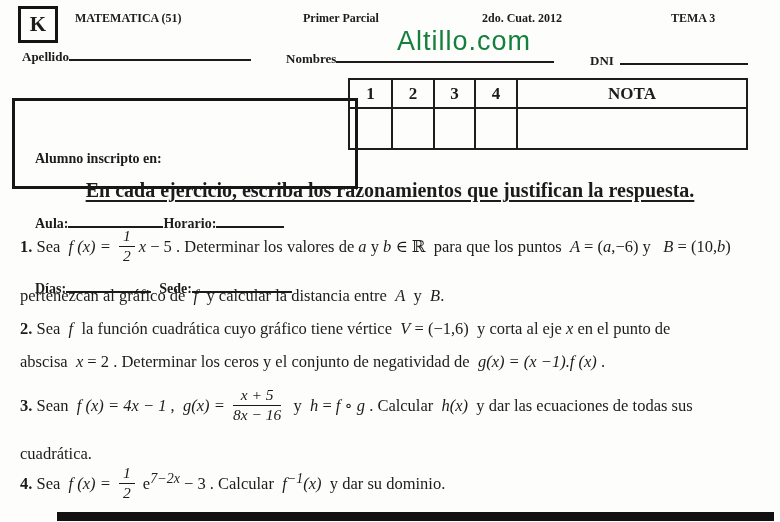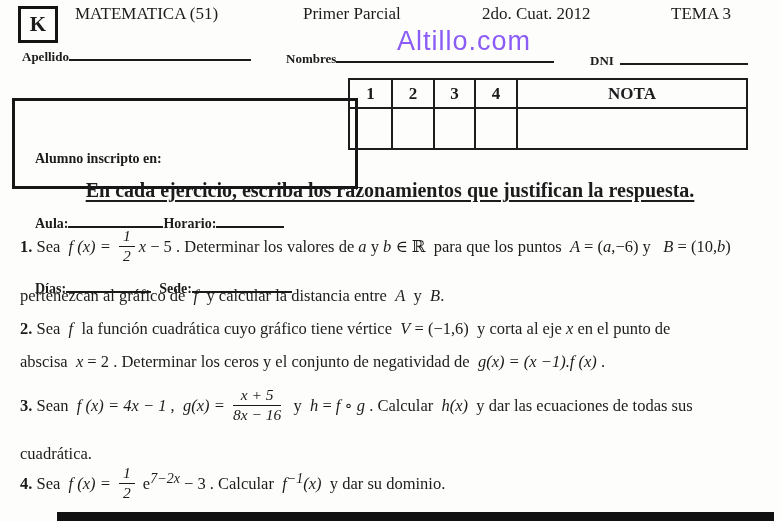--- a/index.html
+++ b/index.html
@@ -9,29 +9,29 @@
     overflow:hidden;margin:0 auto;
   }
   .bd{font-weight:bold}
   .it{font-style:italic}
   
   .kbox{
     position:absolute;left:18px;top:6px;width:34px;height:31px;
     border:3px solid #141414;display:flex;align-items:center;justify-content:center;
     font-weight:bold;font-size:21px;
   }
-  .hlabel{position:absolute;top:4px;font-weight:normal;font-size:17px;white-space:nowrap}
+  .hlabel{position:absolute;top:11px;font-weight:bold;font-size:12px;white-space:nowrap}
   .h-course{left:75px}
   .h-exam{left:303px}
   .h-term{left:482px}
   .h-tema{left:671px}
   .watermark{
     position:absolute;left:397px;top:26px;
     font-family:"Liberation Sans","DejaVu Sans",sans-serif;
-    font-size:27px;color:#8b5cf6;letter-spacing:1px;
+    font-size:27px;color:#15803d;letter-spacing:1px;
   }
   
   .idlab{position:absolute;font-weight:bold;font-size:13px;white-space:pre}
   .blank{display:inline-block;border-bottom:2px solid #1b1b1b;height:15px;vertical-align:baseline}
   
   .enrollbox{
     position:absolute;left:12px;top:78px;width:320px;height:80px;
     border:3px solid #161616;padding:5px 0 0 20px;
     font-weight:bold;font-size:14px;line-height:1.5;white-space:pre;margin-top:20px;
   }

